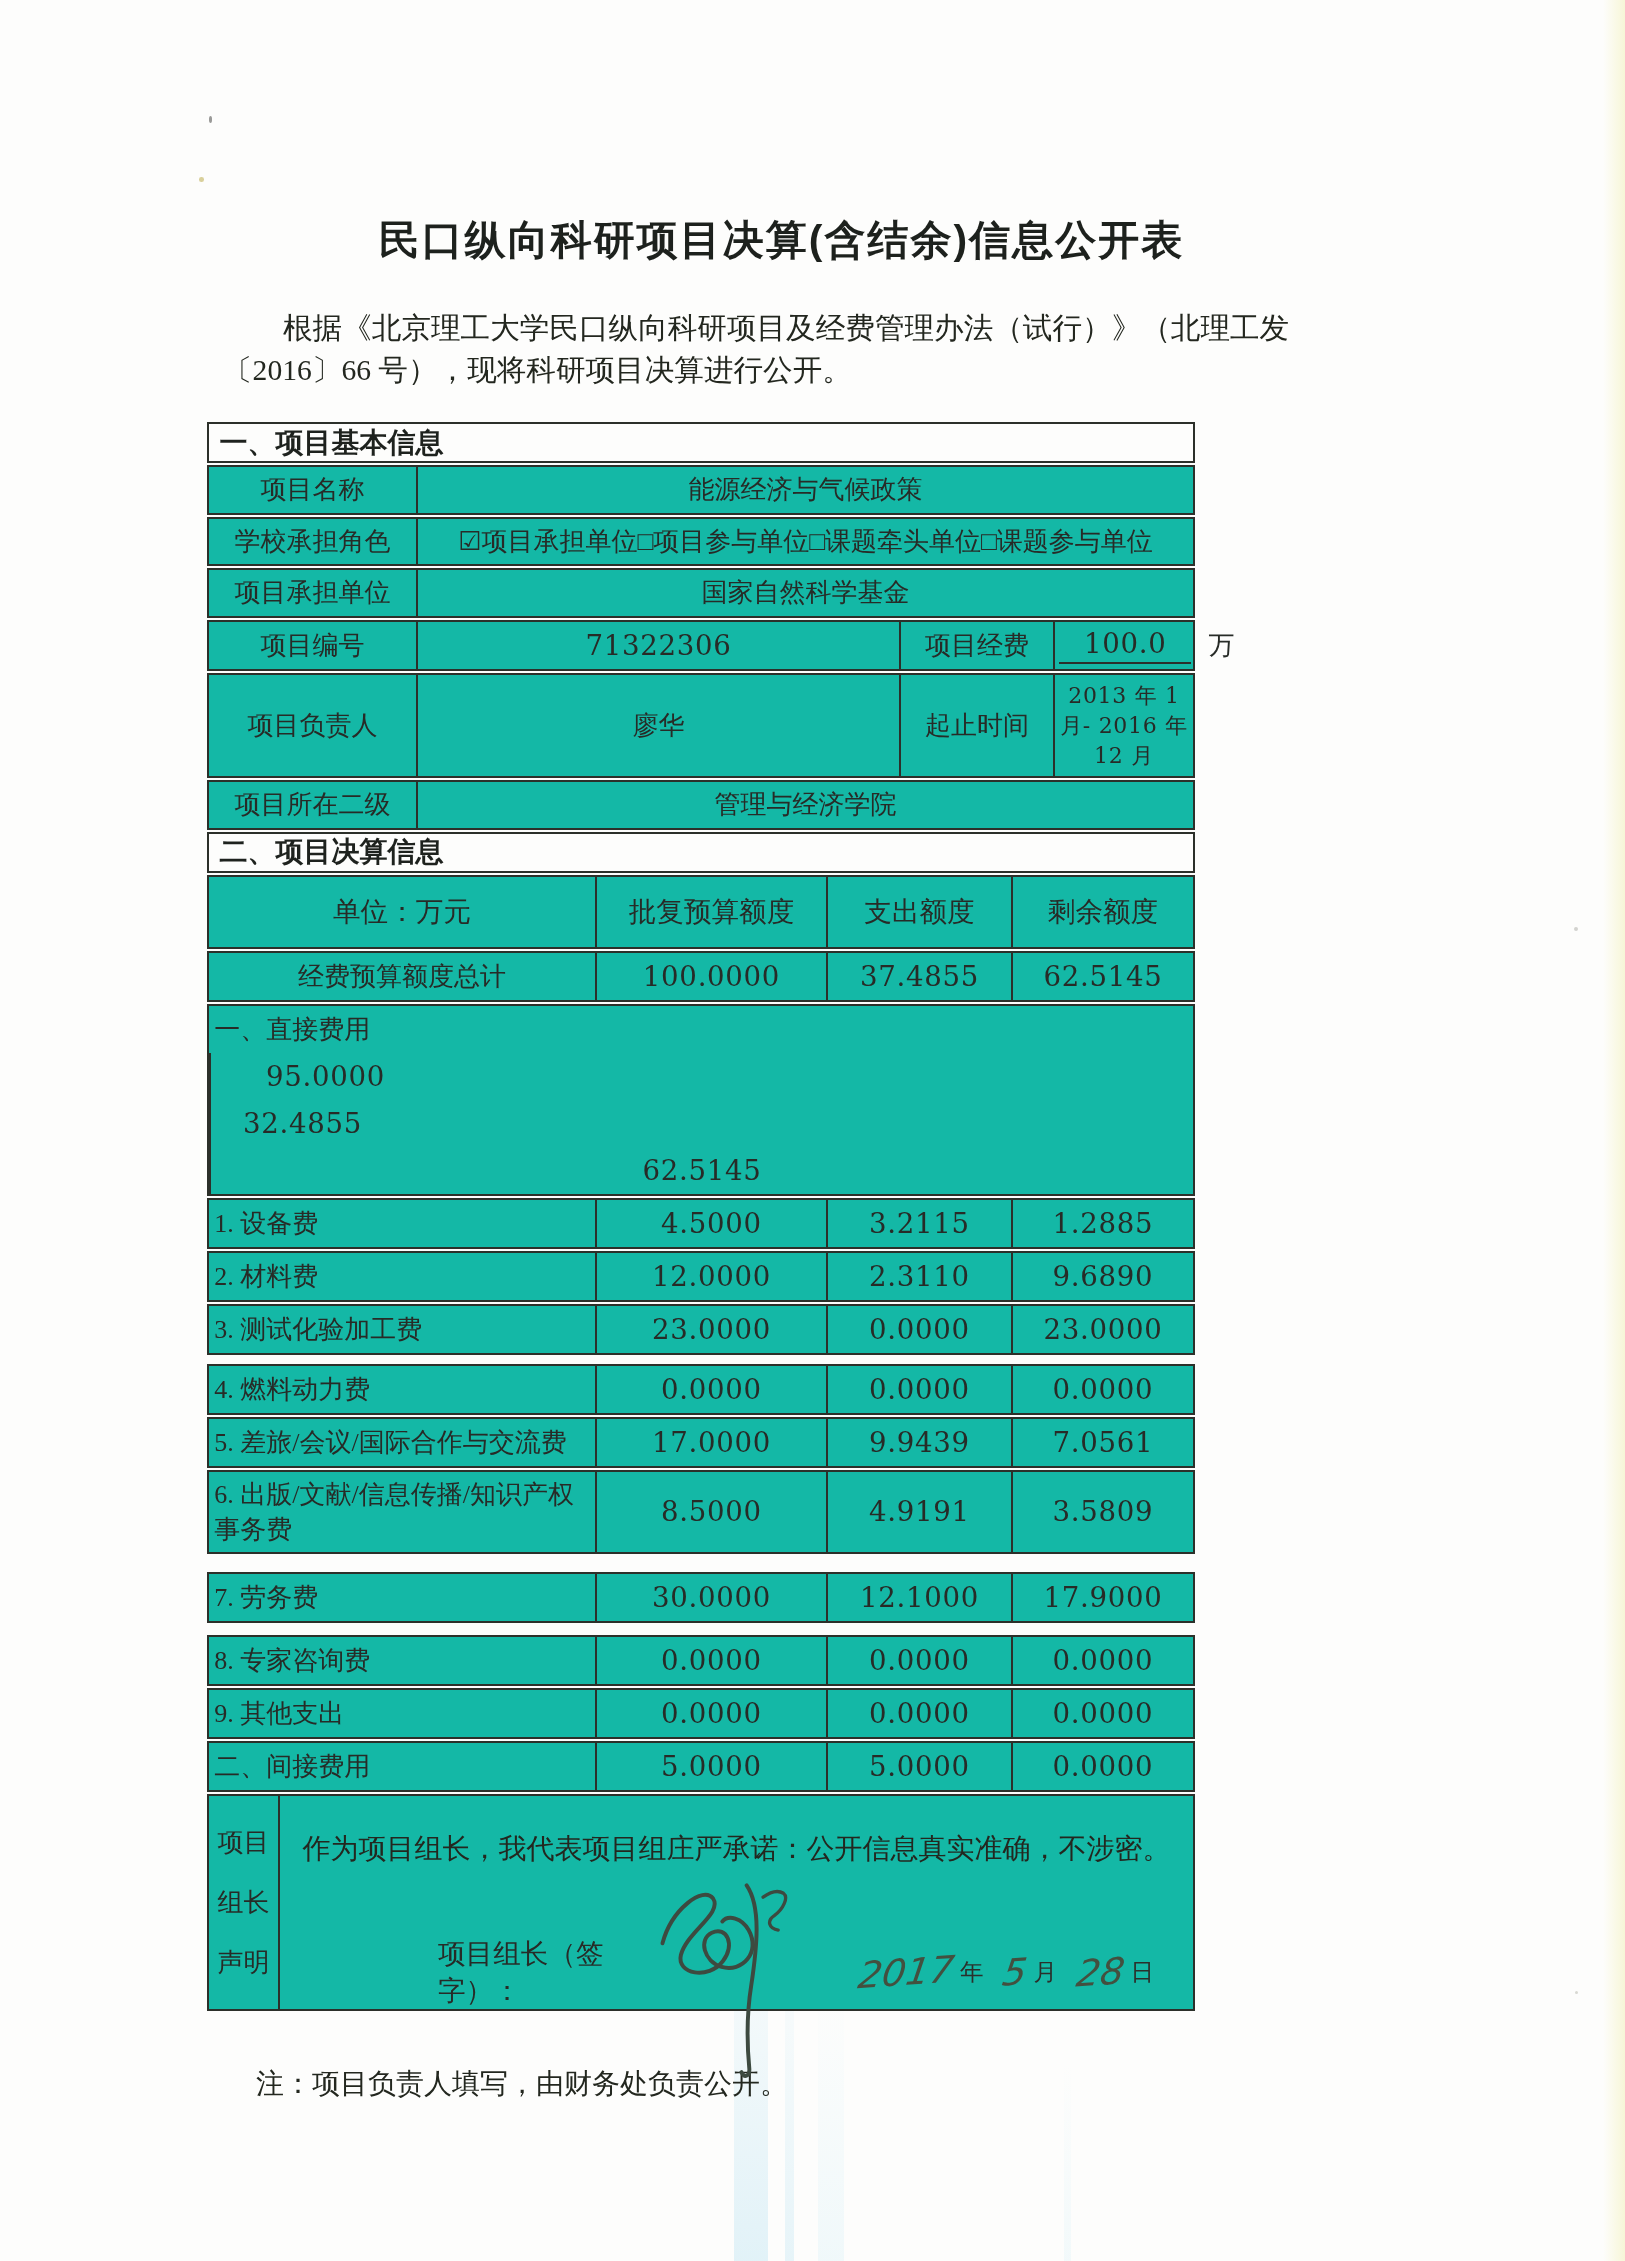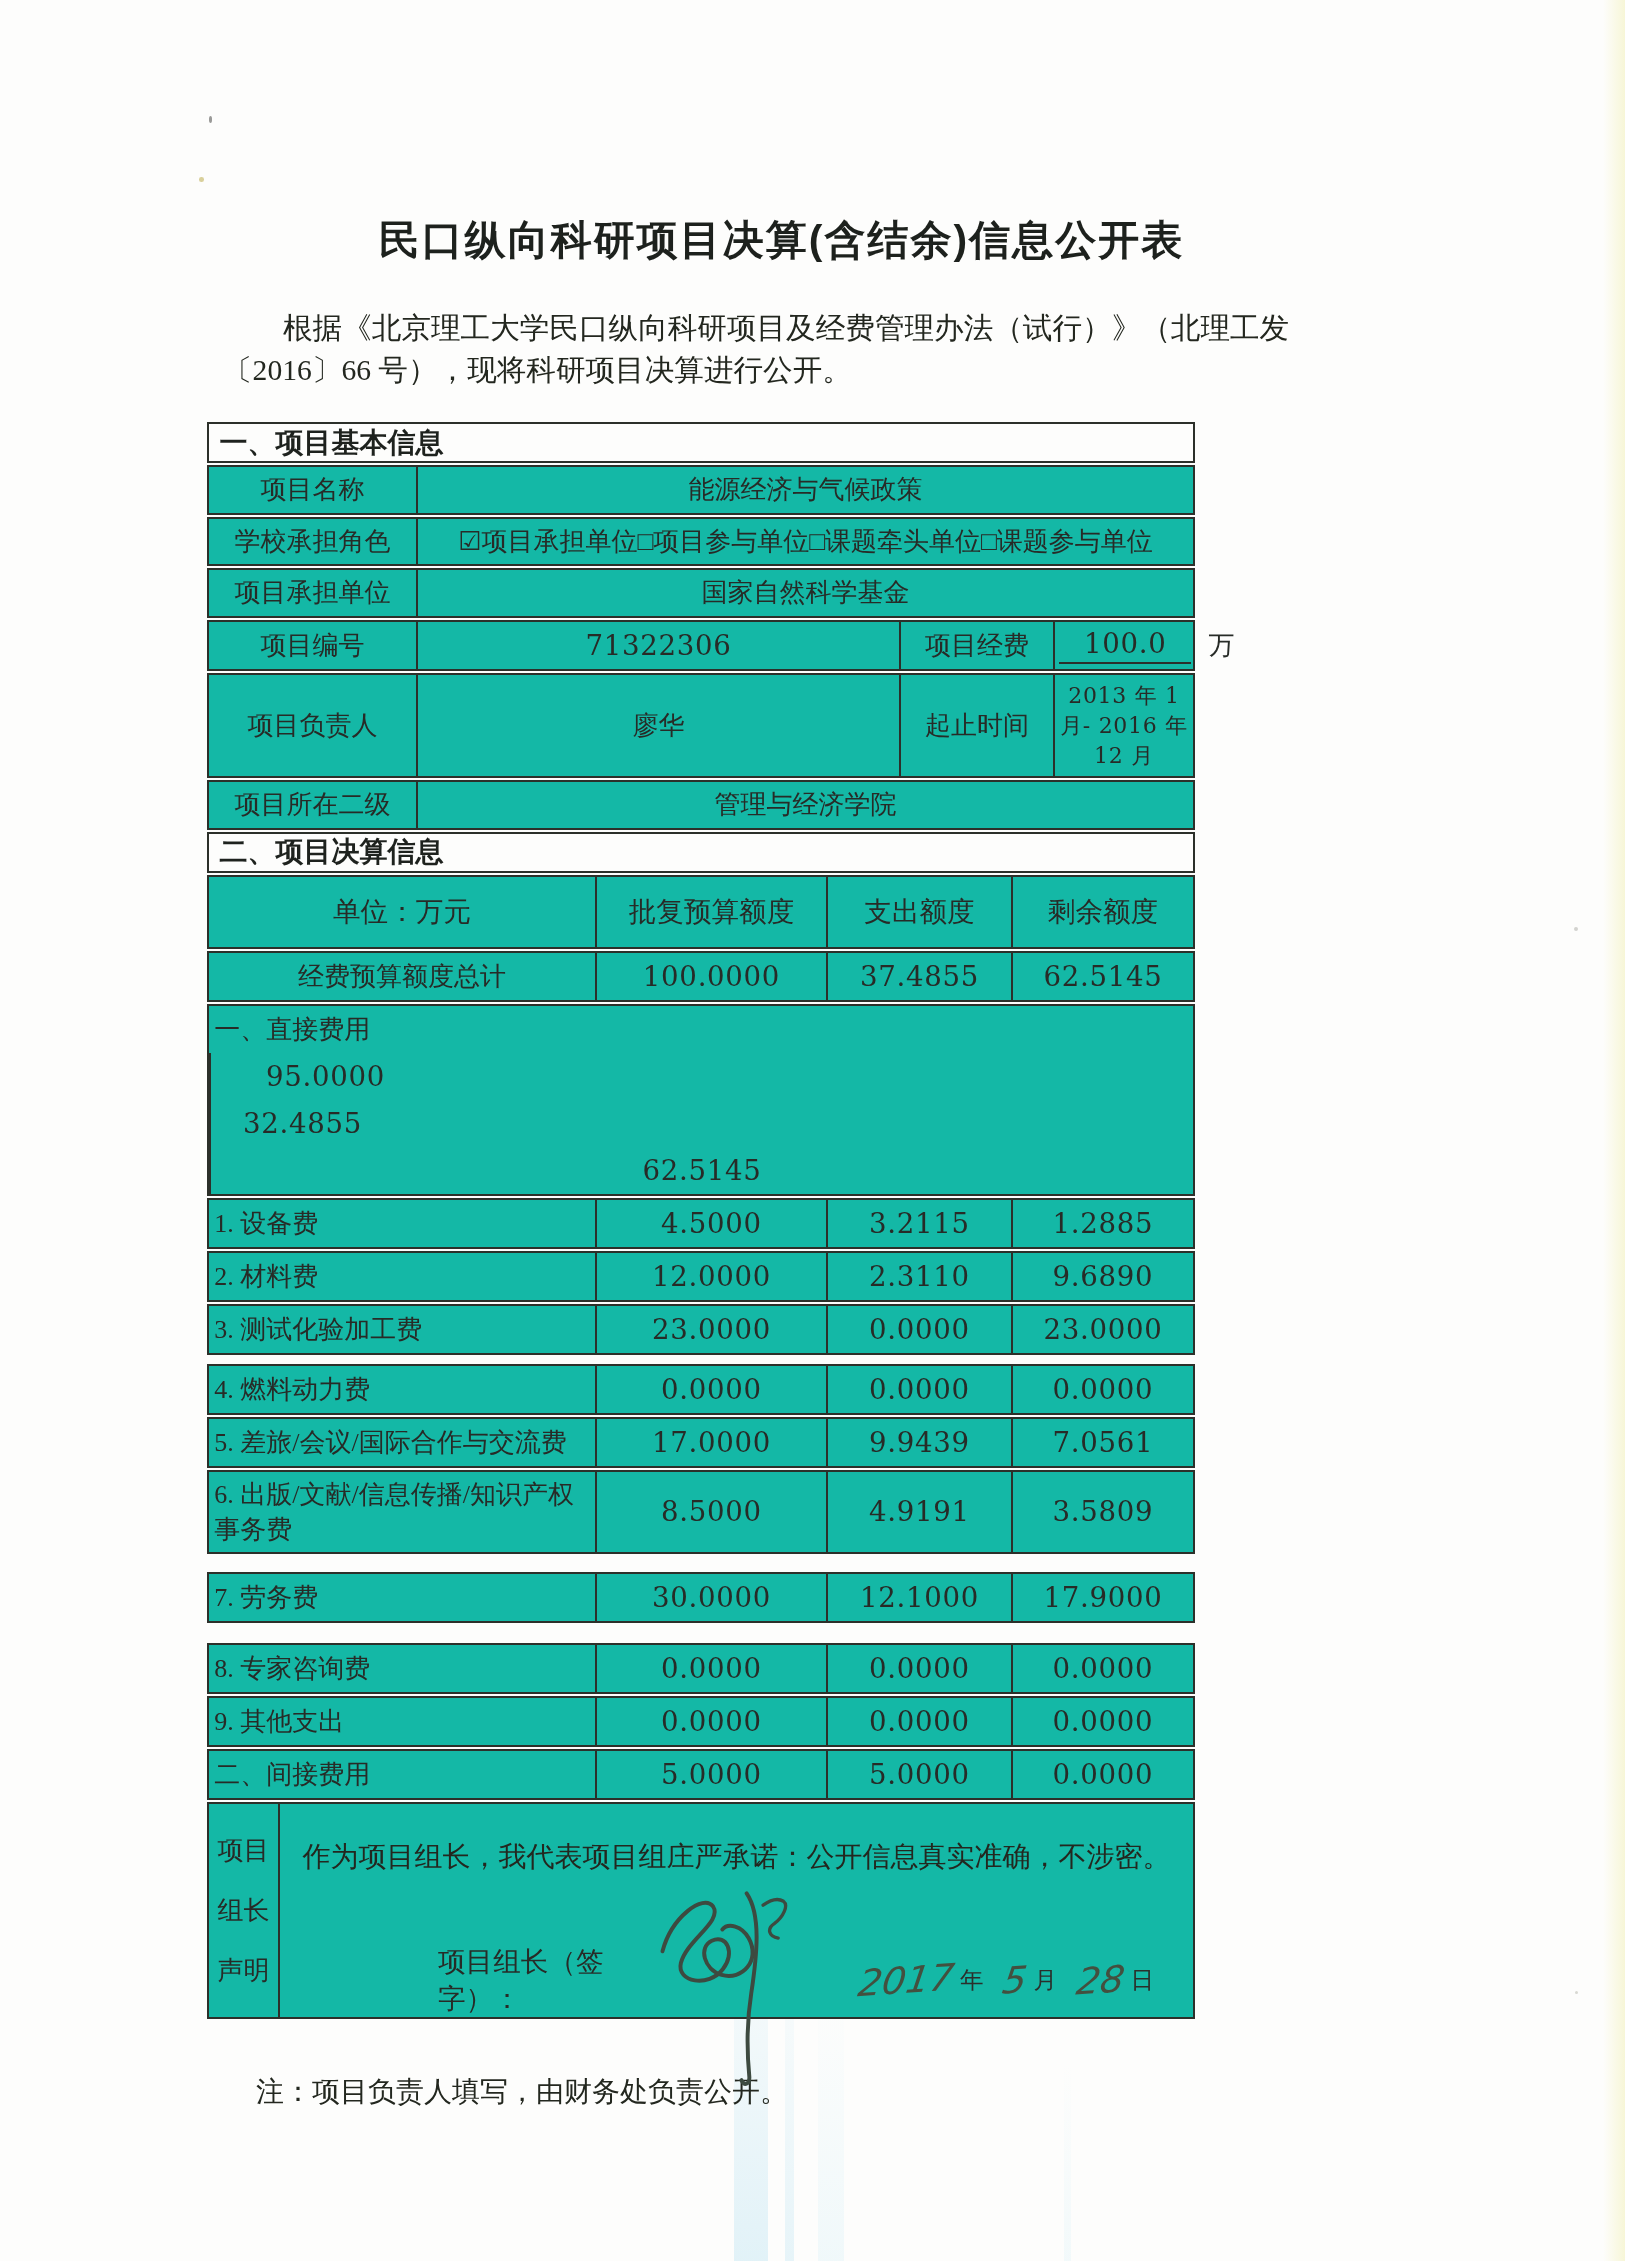--- a/index.html
+++ b/index.html
@@ -203,21 +203,21 @@
           <div class="cell c-budget num">8.5000</div>
           <div class="cell c-spent num">4.9191</div>
           <div class="cell c-remain num">3.5809</div>
         </div>
         <div class="trow brow" style="margin-top: 18px;">
           <div class="cell c-item item-left">7. 劳务费</div>
           <div class="cell c-budget num">30.0000</div>
           <div class="cell c-spent num">12.1000</div>
           <div class="cell c-remain num">17.9000</div>
         </div>
-        <div class="trow brow" style="margin-top: 20px;">
+        <div class="trow brow" style="margin-top: 12px;">
           <div class="cell c-item item-left">8. 专家咨询费</div>
           <div class="cell c-budget num">0.0000</div>
           <div class="cell c-spent num">0.0000</div>
           <div class="cell c-remain num">0.0000</div>
         </div>
         <div class="trow brow" style="margin-top: 2px;">
           <div class="cell c-item item-left">9. 其他支出</div>
           <div class="cell c-budget num">0.0000</div>
           <div class="cell c-spent num">0.0000</div>
           <div class="cell c-remain num">0.0000</div>

